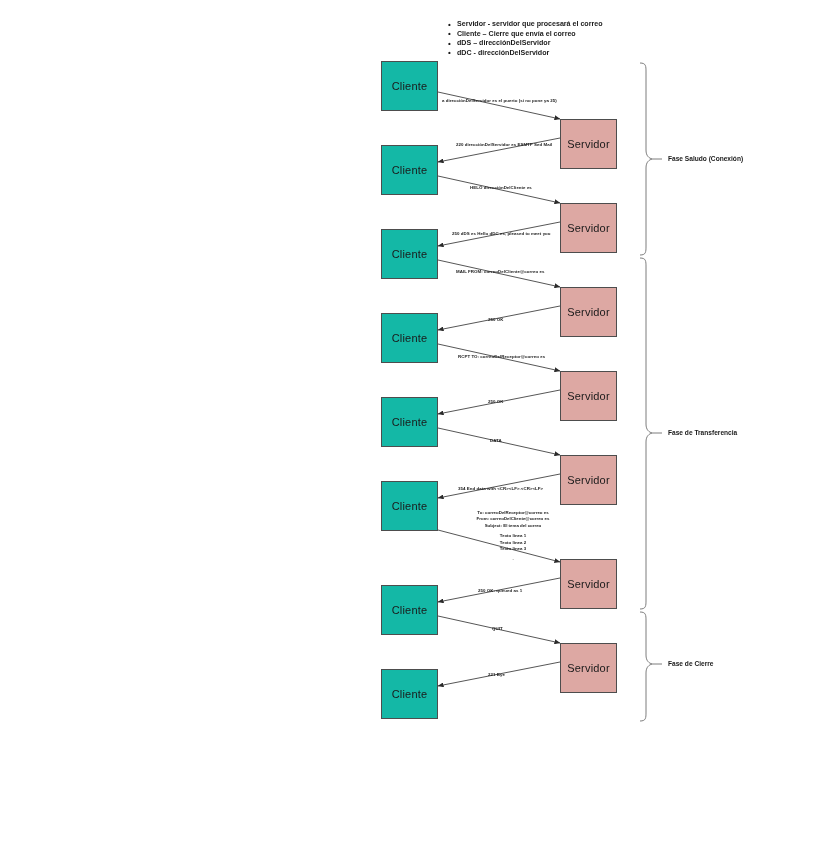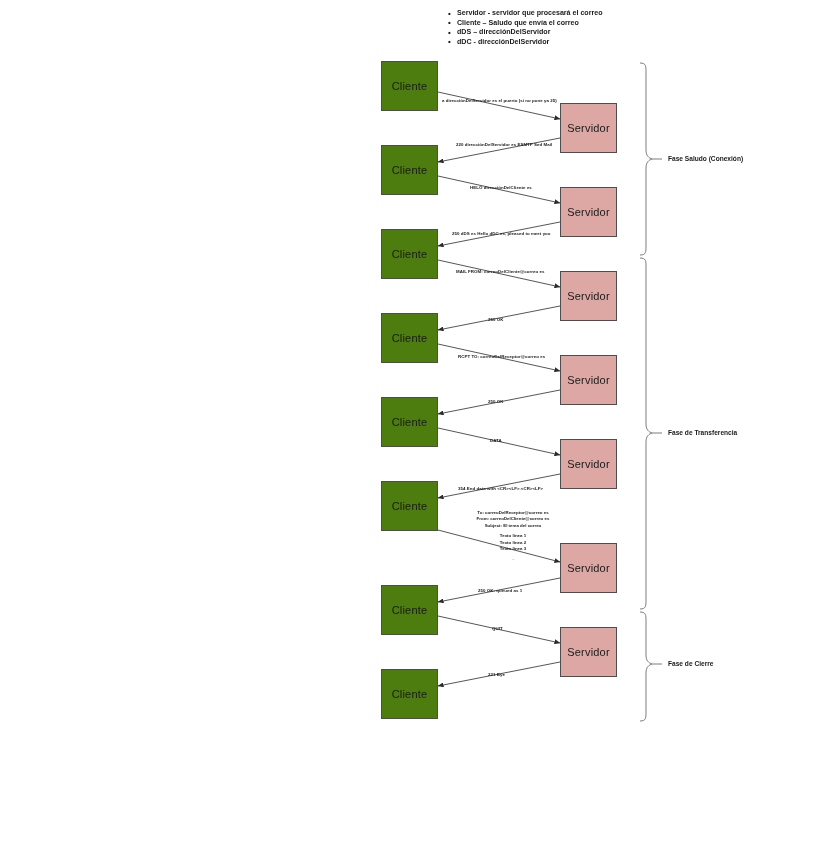--- a/index.html
+++ b/index.html
@@ -17,21 +17,21 @@
   #diagram {
     position: absolute;
     left: 0;
     top: 0;
     width: 815px;
     height: 848px;
   }
   .legend {
     position: absolute;
     left: 448px;
-    top: 9px;
+    top: 20px;
     width: 230px;
   }
   .legend-item {
     font-size: 7.1px;
     font-weight: bold;
     color: #1a1a1a;
     line-height: 9.6px;
     white-space: nowrap;
     padding-left: 9px;
     position: relative;
@@ -48,28 +48,29 @@
     box-sizing: border-box;
     border: 1px solid #4d4d4d;
     display: flex;
     align-items: center;
     justify-content: center;
     font-size: 11px;
     color: #1a1a1a;
     letter-spacing: 0.2px;
   }
   .node.cliente {
-    background: #4d7c0f;
+    background: #14b8a6;
     width: 57px;
     height: 50px;
   }
   .node.servidor {
     background: #dda8a3;
     width: 57px;
     height: 50px;
+    margin-top: 16px;
   }
   .msg {
     position: absolute;
     font-size: 4.4px;
     font-weight: bold;
     color: #1a1a1a;
     white-space: nowrap;
     letter-spacing: 0.05px;
   }
   .mailblock {
@@ -140,21 +141,21 @@
   </g>
   <g stroke="#6e6e6e" stroke-width="0.9">
     <line x1="652" y1="159" x2="662" y2="159"></line>
     <line x1="652" y1="433" x2="662" y2="433"></line>
     <line x1="652" y1="664" x2="662" y2="664"></line>
   </g>
 </svg>
 
 <div class="legend">
   <div class="legend-item">Servidor - servidor que procesará el correo</div>
-  <div class="legend-item">Cliente – Saludo que envía el correo</div>
+  <div class="legend-item">Cliente – Cierre que envía el correo</div>
   <div class="legend-item">dDS – direcciónDelServidor</div>
   <div class="legend-item">dDC - direcciónDelServidor</div>
 </div>
 
 <div class="node cliente" style="left:381px; top:61px;">Cliente</div>
 <div class="node cliente" style="left:381px; top:145px;">Cliente</div>
 <div class="node cliente" style="left:381px; top:229px;">Cliente</div>
 <div class="node cliente" style="left:381px; top:313px;">Cliente</div>
 <div class="node cliente" style="left:381px; top:397px;">Cliente</div>
 <div class="node cliente" style="left:381px; top:481px;">Cliente</div>

